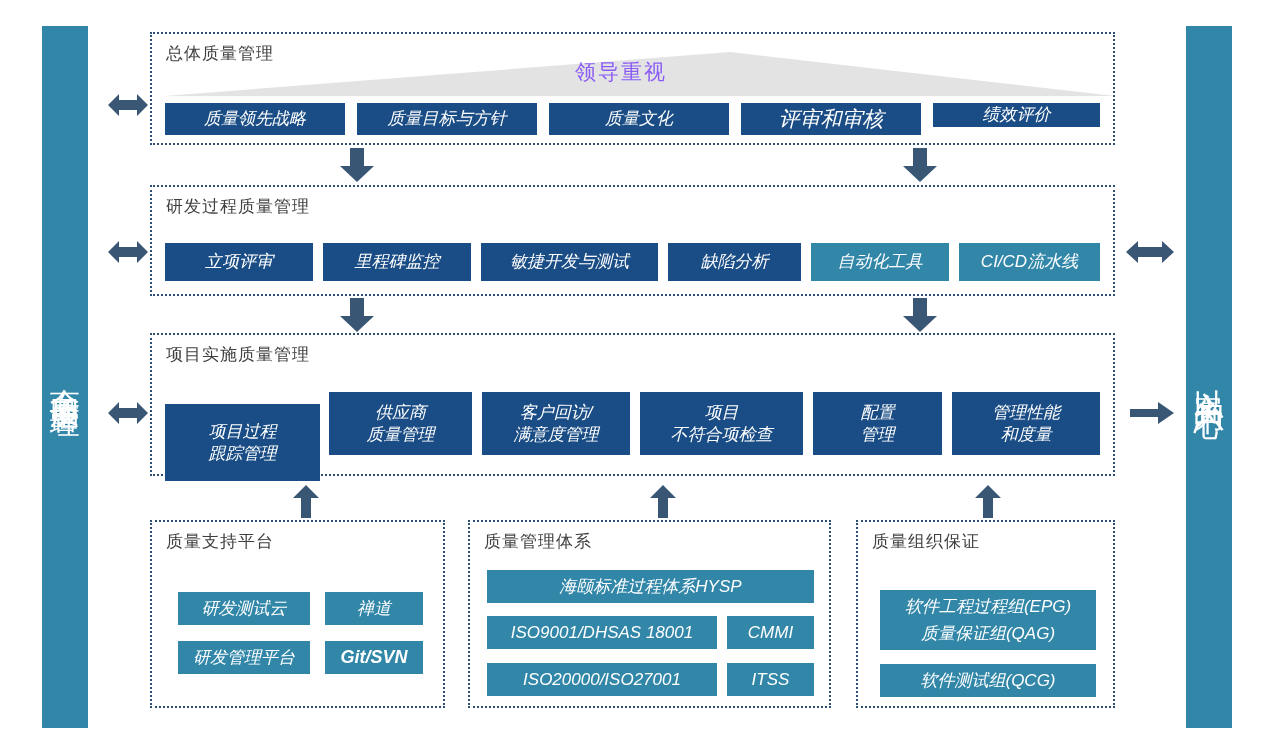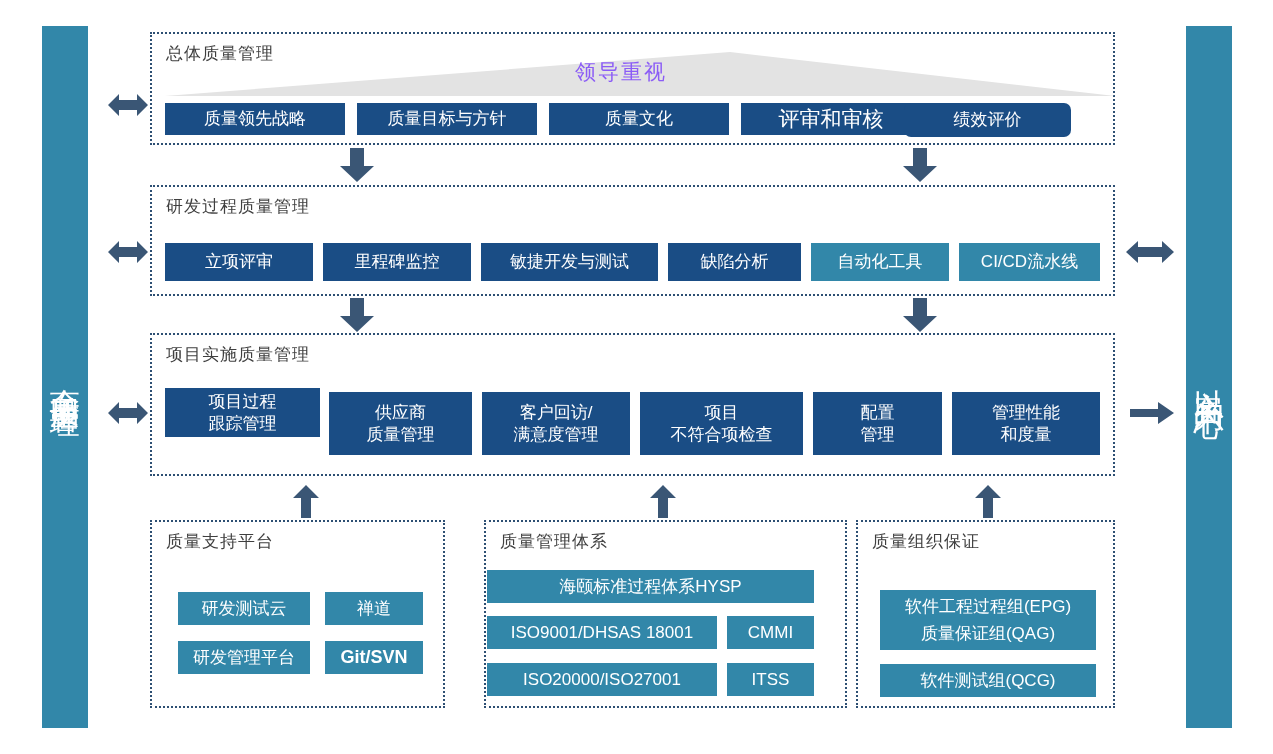--- a/index.html
+++ b/index.html
@@ -41,20 +41,21 @@
   }
 
   
   .box{
     position:absolute;
     display:flex;align-items:center;justify-content:center;
     text-align:center;
     color:#ffffff;
     box-sizing:border-box;
     line-height:1.28;
+    font-style:italic;
   }
   .box.navy{background:#1a4d85;}
   .box.teal{background:#3287a9;}
 
   
   #leader-triangle{
     position:absolute;
     left:165px;top:52px;
     width:950px;height:44px;
   }
@@ -88,38 +89,38 @@
     <svg width="950" height="44" viewBox="0 0 950 44">
       <polygon points="0,44 565,0 950,44" fill="#e3e3e3"></polygon>
     </svg>
   </div>
   <div id="leader-label">领导重视</div>
 
   <div class="box navy" style="left:165px;top:103px;width:180px;height:32px;font-size:17px;">质量领先战略</div>
   <div class="box navy" style="left:357px;top:103px;width:180px;height:32px;font-size:17px;">质量目标与方针</div>
   <div class="box navy" style="left:549px;top:103px;width:180px;height:32px;font-size:17px;">质量文化</div>
   <div class="box navy" style="left:741px;top:103px;width:180px;height:32px;font-size:21px;">评审和审核</div>
-  <div class="box navy" style="left:904px;top:103px;width:167px;height:34px;font-size:17px;border-radius:7px;">绩效评价</div>
+  <div class="box navy" style="left:933px;top:103px;width:167px;height:24px;font-size:17px;">绩效评价</div>
 
   <div class="panel" style="left:150px;top:185px;width:965px;height:111px;">
     <div class="panel-title">研发过程质量管理</div>
   </div>
 
   <div class="box navy" style="left:165px;top:243px;width:148px;height:38px;font-size:17px;">立项评审</div>
   <div class="box navy" style="left:323px;top:243px;width:148px;height:38px;font-size:17px;">里程碑监控</div>
   <div class="box navy" style="left:481px;top:243px;width:177px;height:38px;font-size:17px;">敏捷开发与测试</div>
   <div class="box navy" style="left:668px;top:243px;width:133px;height:38px;font-size:17px;">缺陷分析</div>
   <div class="box teal" style="left:811px;top:243px;width:138px;height:38px;font-size:17px;">自动化工具</div>
   <div class="box teal" style="left:959px;top:243px;width:141px;height:38px;font-size:17px;">CI/CD流水线</div>
 
   <div class="panel" style="left:150px;top:333px;width:965px;height:143px;">
     <div class="panel-title">项目实施质量管理</div>
   </div>
 
-  <div class="box navy" style="left:165px;top:388px;width:155px;height:49px;font-size:17px;flex-direction:column;">
+  <div class="box navy" style="left:165px;top:404px;width:155px;height:77px;font-size:17px;flex-direction:column;">
     <span>项目过程</span>
     <span>跟踪管理</span>
   </div>
   <div class="box navy" style="left:329px;top:392px;width:143px;height:63px;font-size:17px;flex-direction:column;">
     <span>供应商</span>
     <span>质量管理</span>
   </div>
   <div class="box navy" style="left:482px;top:392px;width:148px;height:63px;font-size:17px;flex-direction:column;">
     <span>客户回访/</span>
     <span>满意度管理</span>
@@ -139,21 +140,21 @@
 
   <div class="panel" style="left:150px;top:520px;width:295px;height:188px;">
     <div class="panel-title">质量支持平台</div>
   </div>
 
   <div class="box teal" style="left:178px;top:592px;width:132px;height:33px;font-size:17px;">研发测试云</div>
   <div class="box teal" style="left:325px;top:592px;width:98px;height:33px;font-size:17px;">禅道</div>
   <div class="box teal" style="left:178px;top:641px;width:132px;height:33px;font-size:17px;">研发管理平台</div>
   <div class="box teal" style="left:325px;top:641px;width:98px;height:33px;font-size:18px;font-weight:bold;">Git/SVN</div>
 
-  <div class="panel" style="left:484px;top:520px;width:363px;height:188px;">
+  <div class="panel" style="left:468px;top:520px;width:363px;height:188px;">
     <div class="panel-title">质量管理体系</div>
   </div>
 
   <div class="box teal" style="left:487px;top:570px;width:327px;height:33px;font-size:17px;">海颐标准过程体系HYSP</div>
   <div class="box teal" style="left:487px;top:616px;width:230px;height:33px;font-size:17px;">ISO9001/DHSAS 18001</div>
   <div class="box teal" style="left:727px;top:616px;width:87px;height:33px;font-size:17px;">CMMI</div>
   <div class="box teal" style="left:487px;top:663px;width:230px;height:33px;font-size:17px;">ISO20000/ISO27001</div>
   <div class="box teal" style="left:727px;top:663px;width:87px;height:33px;font-size:17px;">ITSS</div>
 
   <div class="panel" style="left:856px;top:520px;width:259px;height:188px;">

